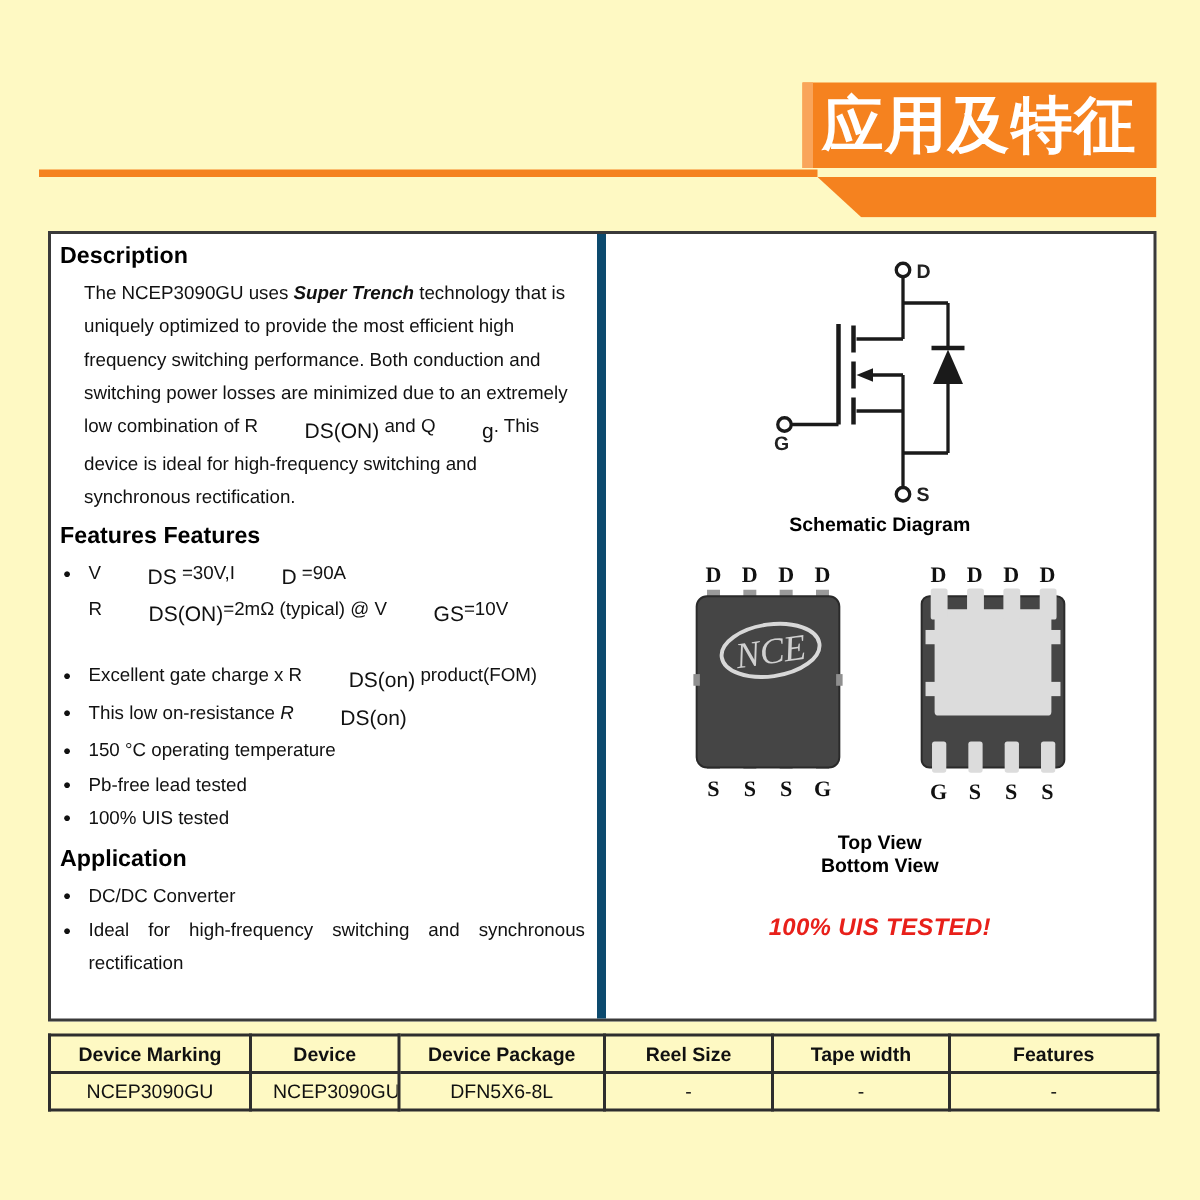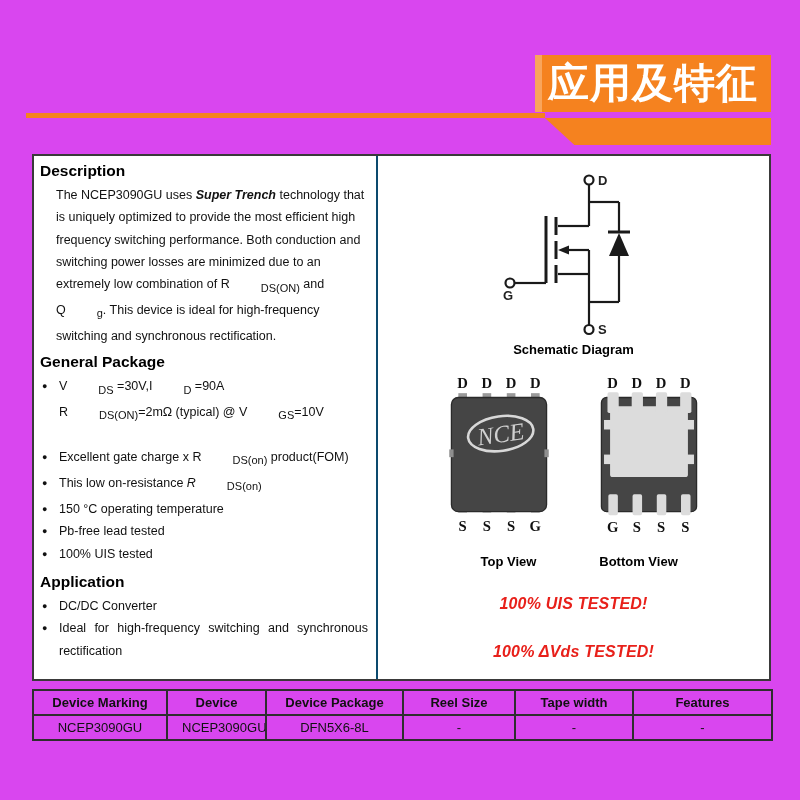--- a/index.html
+++ b/index.html
@@ -1,58 +1,58 @@
 <!DOCTYPE html>
 <html style="--accent: #F5821F; --accent-light: #F9A55B; --badge-red: #E8201A; --package-body: #454545; --package-pad: #DCDCDC;"><head>
 <meta charset="utf-8">
 <style>
   html,body{margin:0;padding:0;background:#ffffff;}
-  .page{position:relative;width:800px;height:800px;background:#d946ef;overflow:hidden;
+  .page{position:relative;width:800px;height:800px;background:#fef9c3;overflow:hidden;
         font-family:"Liberation Sans",sans-serif;color:#111;}
 
   
   .rule{position:absolute;left:26px;top:113px;width:519px;height:5px;background:var(--accent,#F5821F);}
   .banner-main{position:absolute;left:535px;top:55px;width:236px;height:57px;
                background:var(--accent,#F5821F);display:flex;align-items:center;justify-content:center;}
   .banner-main::before{content:"";position:absolute;left:0;top:0;width:7px;height:100%;
                background:var(--accent-light,#F9A55B);}
   .banner-title{color:#fff;font-size:41px;font-weight:bold;letter-spacing:1px;line-height:1;
                font-family:"Liberation Sans","DejaVu Sans",sans-serif;white-space:nowrap;}
   .banner-tab{position:absolute;left:545px;top:118px;width:226px;height:27px;
               background:var(--accent,#F5821F);
               clip-path:polygon(0 0,100% 0,100% 100%,13% 100%);}
 
   
   .content-box{position:absolute;left:32px;top:154px;width:739px;height:527px;
                border:2px solid #3a3a3a;display:flex;box-sizing:border-box;background:#fff;}
-  .col-left{width:344px;border-right:2px solid #0c4a6e;box-sizing:border-box;
+  .col-left{width:370px;border-right:6px solid #0c4a6e;box-sizing:border-box;
             padding:2px 8px 0 6px;overflow:hidden;}
   .col-right{flex:1;display:flex;flex-direction:column;align-items:center;
              padding-top:12px;overflow:hidden;}
 
   h2{font-size:15.5px;font-weight:bold;margin:4px 0 4px 0;color:#000;}
   .para{margin:2px 0 6px 16px;font-size:12.5px;line-height:22.3px;}
-  sub{font-size:11px;padding-left:31px;}
+  sub{font-size:14px;padding-left:31px;}
   .b{font-weight:bold;font-style:italic;}
   .i{font-style:italic;}
 
   .list{font-size:12.5px;line-height:22.4px;margin:0 0 0 2px;}
   .li{display:flex;}
   .li.gap{margin-top:19px;}
   .blt{width:17px;flex:0 0 17px;font-size:9px;}
   .litx{flex:1;}
   .li.just .litx{text-align:justify;}
   .app-gap{margin-top:8px;}
 
   
   .schematic-svg{width:160px;height:170px;margin-top:2px;}
   .fig-caption{font-size:13px;font-weight:bold;color:#000;margin-top:2px;}
   .pkg-row{display:flex;gap:20px;margin-top:18px;}
   .pkg-svg{width:130px;height:173px;}
-  .pkg-captions{display:flex;margin-top:6px;}
+  .pkg-captions{display:flex;margin-top:6px;flex-direction:column;}
   .pkg-captions .fig-caption{width:130px;text-align:center;margin-top:0;}
   .badge{color:var(--badge-red,#E8201A);font-weight:bold;font-style:italic;
          font-size:16px;letter-spacing:0.2px;}
   .badge.first{margin-top:26px;}
   .badge.second{margin-top:30px;}
 
   
   .parts-table{position:absolute;left:32px;top:689px;width:739px;border-collapse:collapse;
                font-size:13px;table-layout:fixed;}
   .parts-table th,.parts-table td{border:2px solid #2e2e2e;height:21px;text-align:center;
@@ -71,21 +71,21 @@
     <span class="banner-title">应用及特征</span>
   </div>
   <div class="banner-tab"></div>
 
   <div class="content-box">
 
     <div class="col-left">
       <h2>Description</h2>
       <p class="para"><span>The NCEP3090GU uses </span><span class="b">Super Trench</span><span> technology that is uniquely optimized to provide the most efficient high frequency switching performance. Both conduction and switching power losses are minimized due to an extremely low combination of R</span><sub>DS(ON)</sub><span> and Q</span><sub>g</sub><span>. This device is ideal for high-frequency switching and synchronous rectification.</span></p>
 
-      <h2>General Package</h2>
+      <h2>Features Features</h2>
       <div class="list">
           <div class="li">
             <span class="blt">●</span>
             <span class="litx"><span>V</span><sub>DS</sub><span> =30V,I</span><sub>D</sub><span> =90A</span></span>
           </div>
           <div class="li nob">
             <span class="blt"></span>
             <span class="litx"><span>R</span><sub>DS(ON)</sub><span>=2mΩ (typical) @ V</span><sub>GS</sub><span>=10V</span></span>
           </div>
           <div class="li gap">
@@ -223,21 +223,20 @@
           </g>
         </svg>
       </div>
 
       <div class="pkg-captions">
         <div class="fig-caption">Top View</div>
         <div class="fig-caption">Bottom View</div>
       </div>
 
       <div class="badge first">100% UIS TESTED!</div>
-      <div class="badge second">100% ΔVds TESTED!</div>
     </div>
   </div>
 
   <table class="parts-table">
     <colgroup>
       <col style="width:134px">
         <col style="width:99px">
         <col style="width:137px">
       <col style="width:112px">
         <col style="width:118px">

